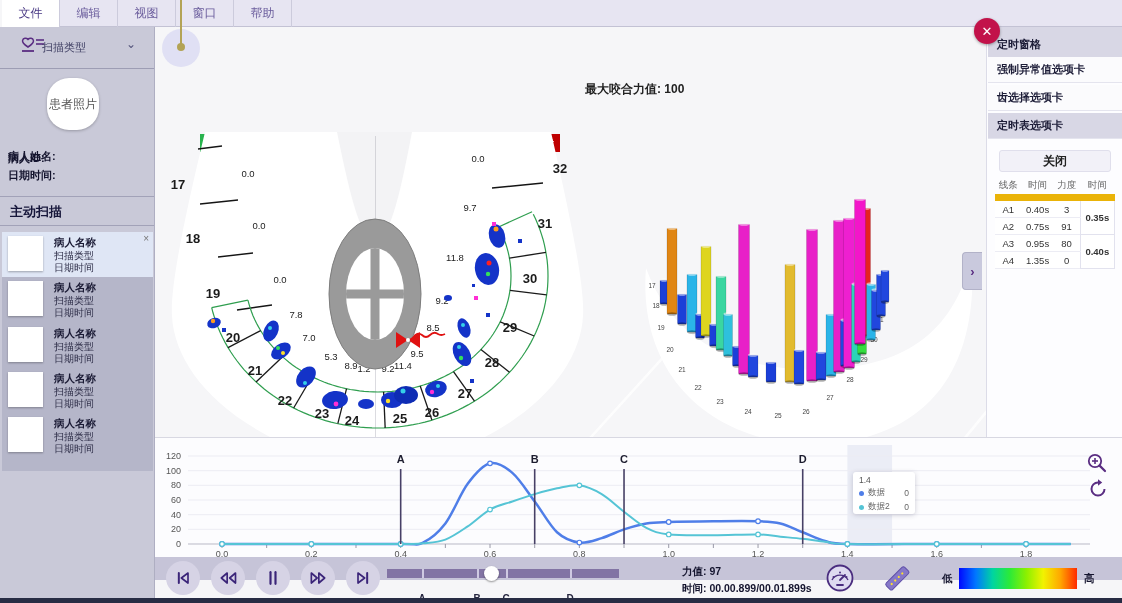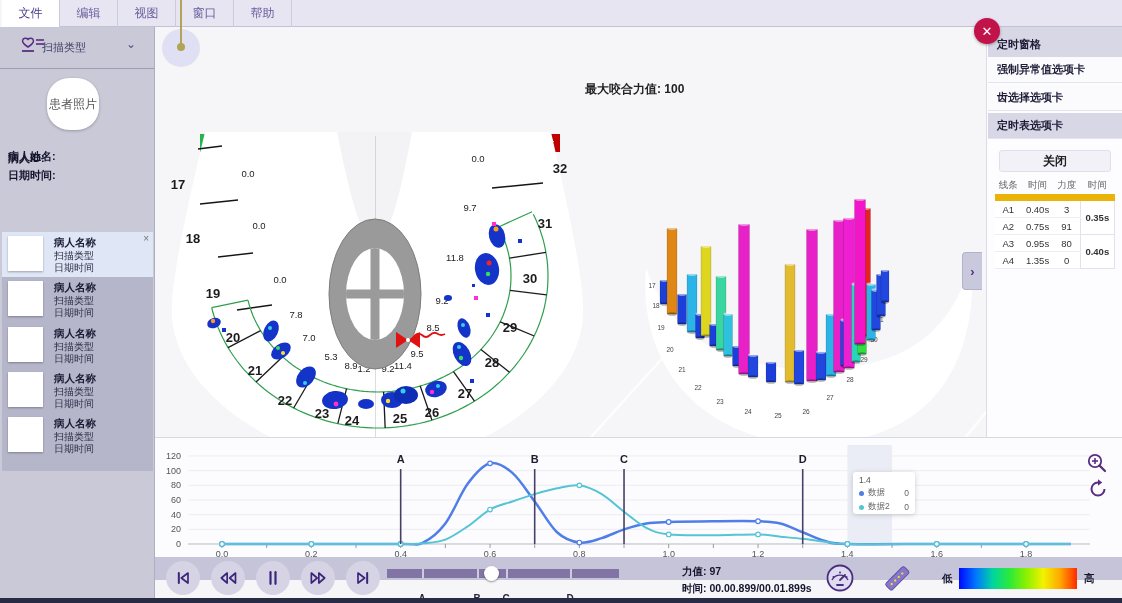--- a/index.html
+++ b/index.html
@@ -121,20 +121,21 @@
     </svg>
     <span id="scan-type">扫描类型</span>
     <span id="sb-chevron">⌄</span>
   </div>
   <div id="photo-box">
     <span>患者照片</span>
   </div>
   <div class="pt-label" style="top:122px;">病人姓名:</div>
   <div class="pt-label" style="top:124px;">病人ID:</div>
   <div class="pt-label" style="top:141px;">日期时间:</div>
+  <div id="sec-hdr">主动扫描</div>
 
   <div class="scan-card selected" style="top:205px;">
     <div class="sc-thumb"></div>
     <div class="sc-name">病人名称</div>
     <div class="sc-type">扫描类型</div>
     <div class="sc-date">日期时间</div>
     <div class="sc-close">×</div>
   </div>
   <div class="scan-card" style="top:250px;">
     <div class="sc-thumb"></div>

